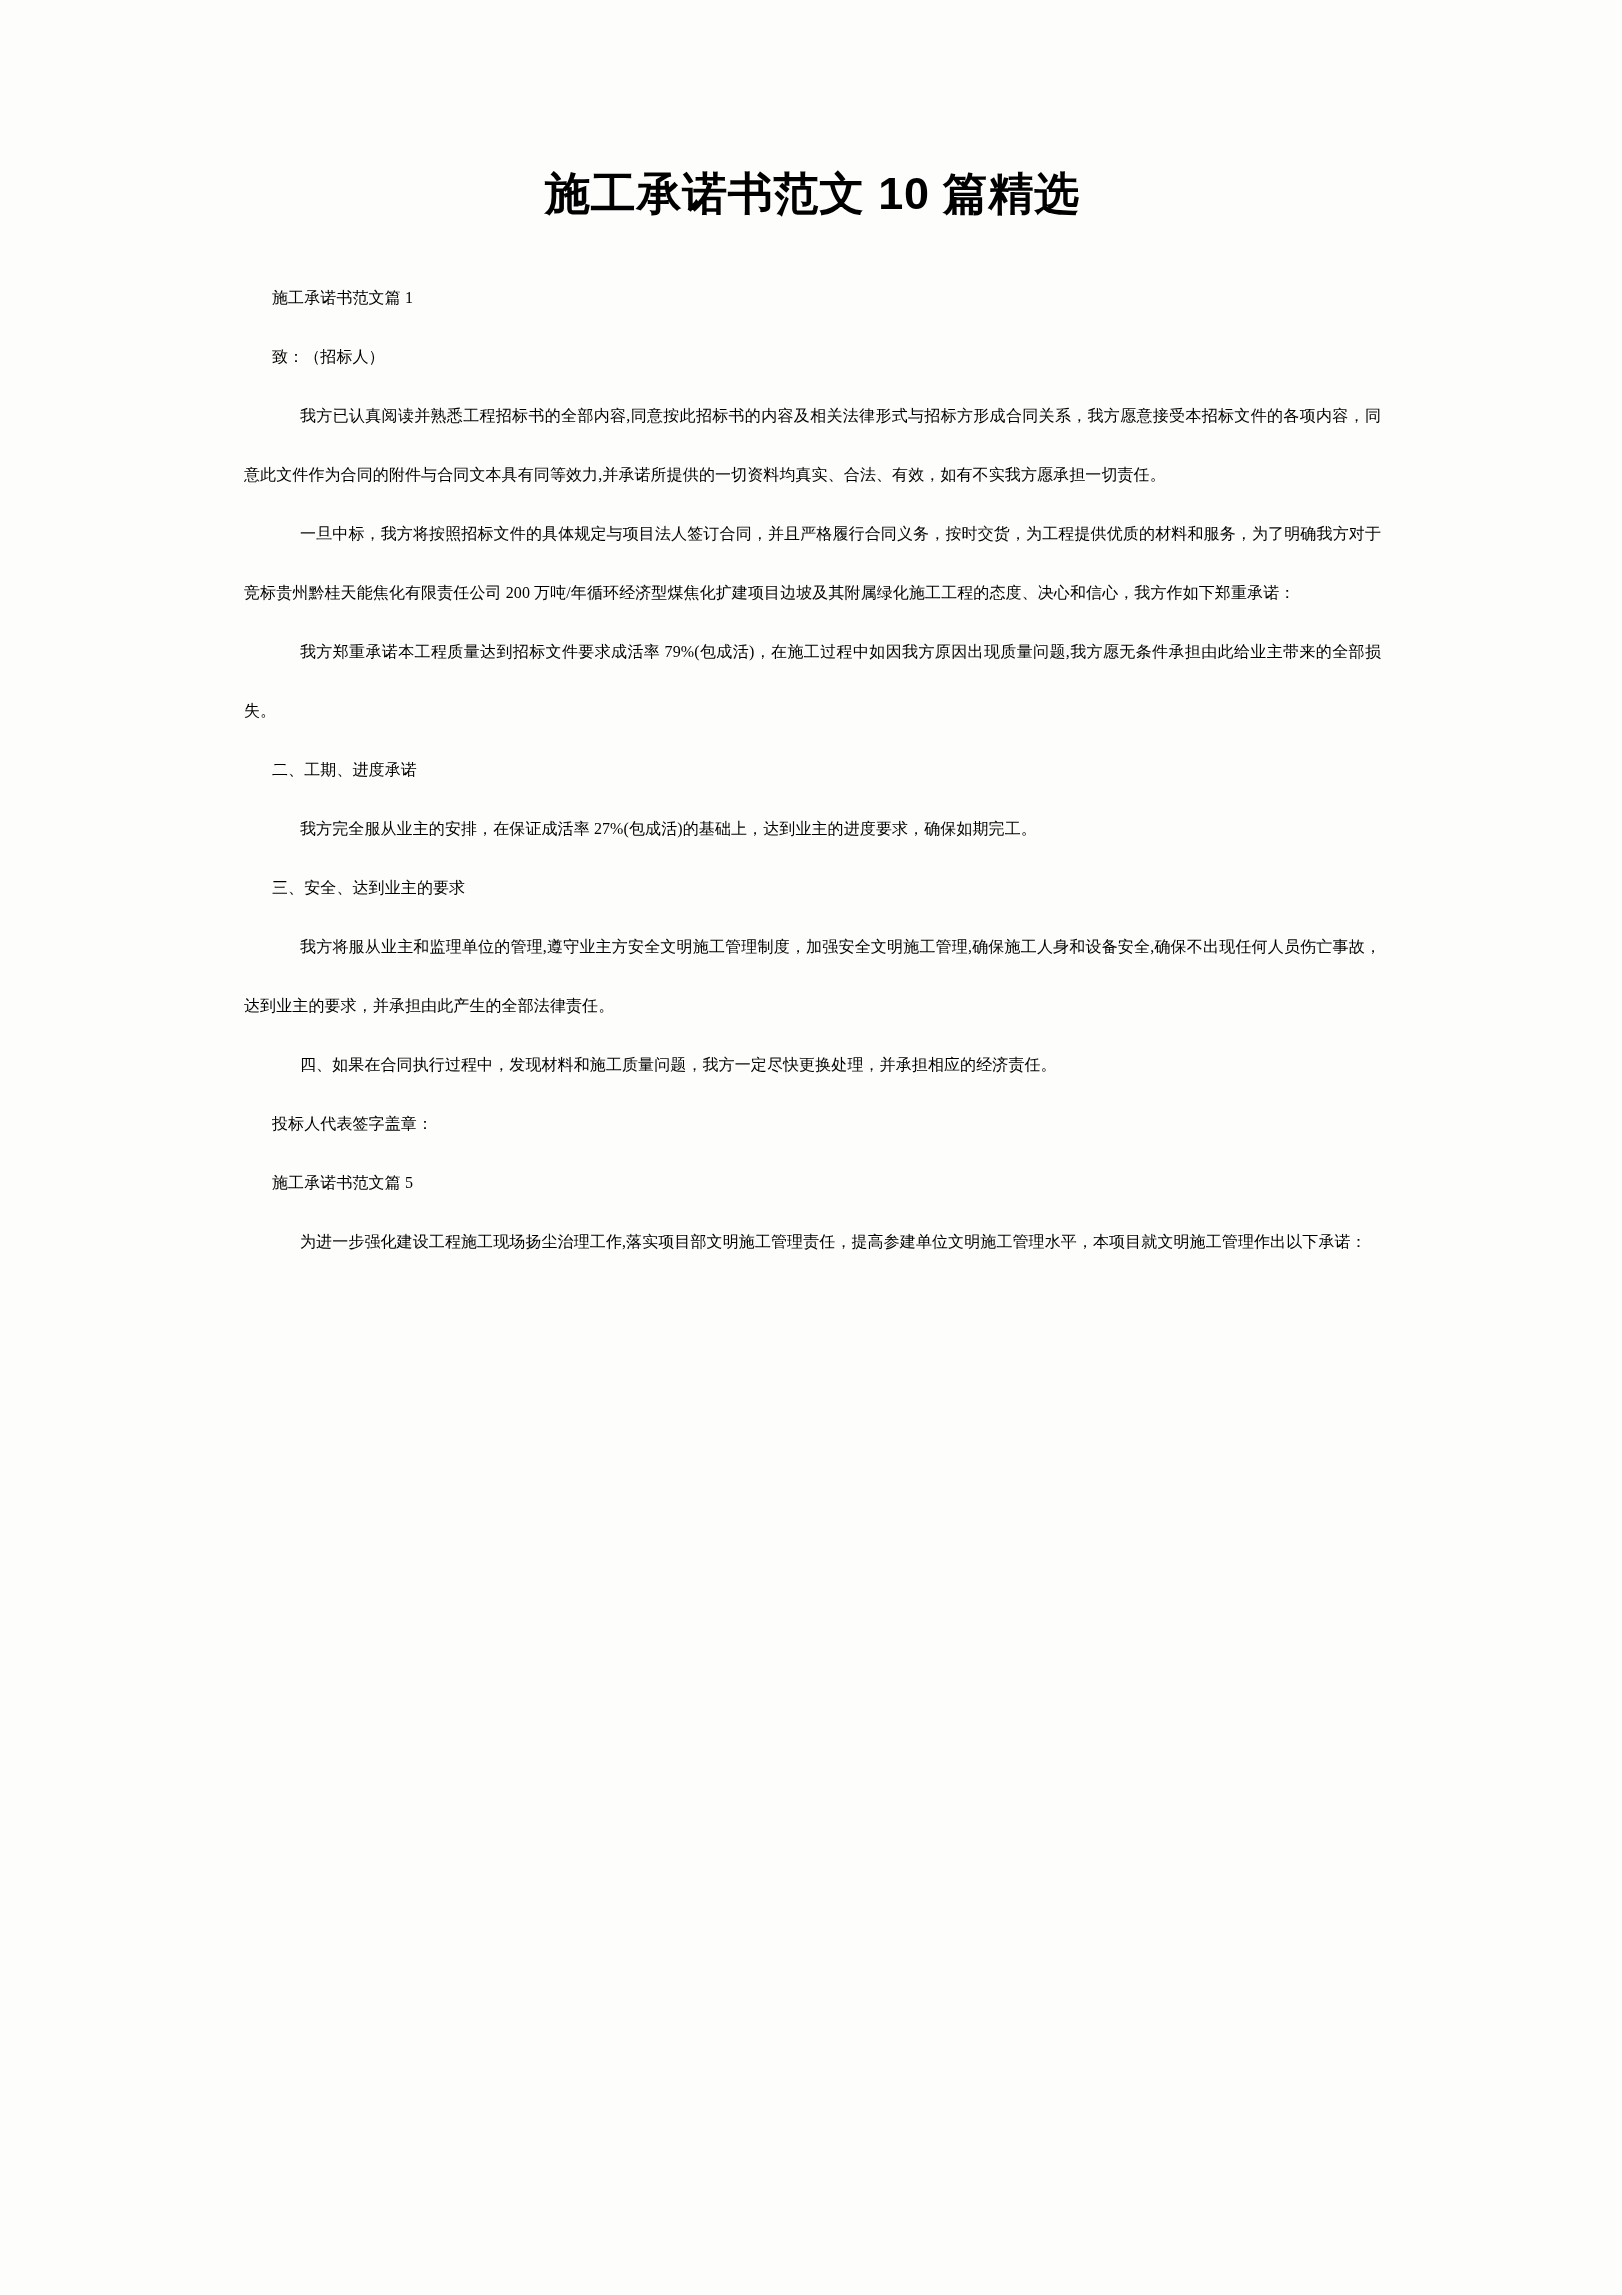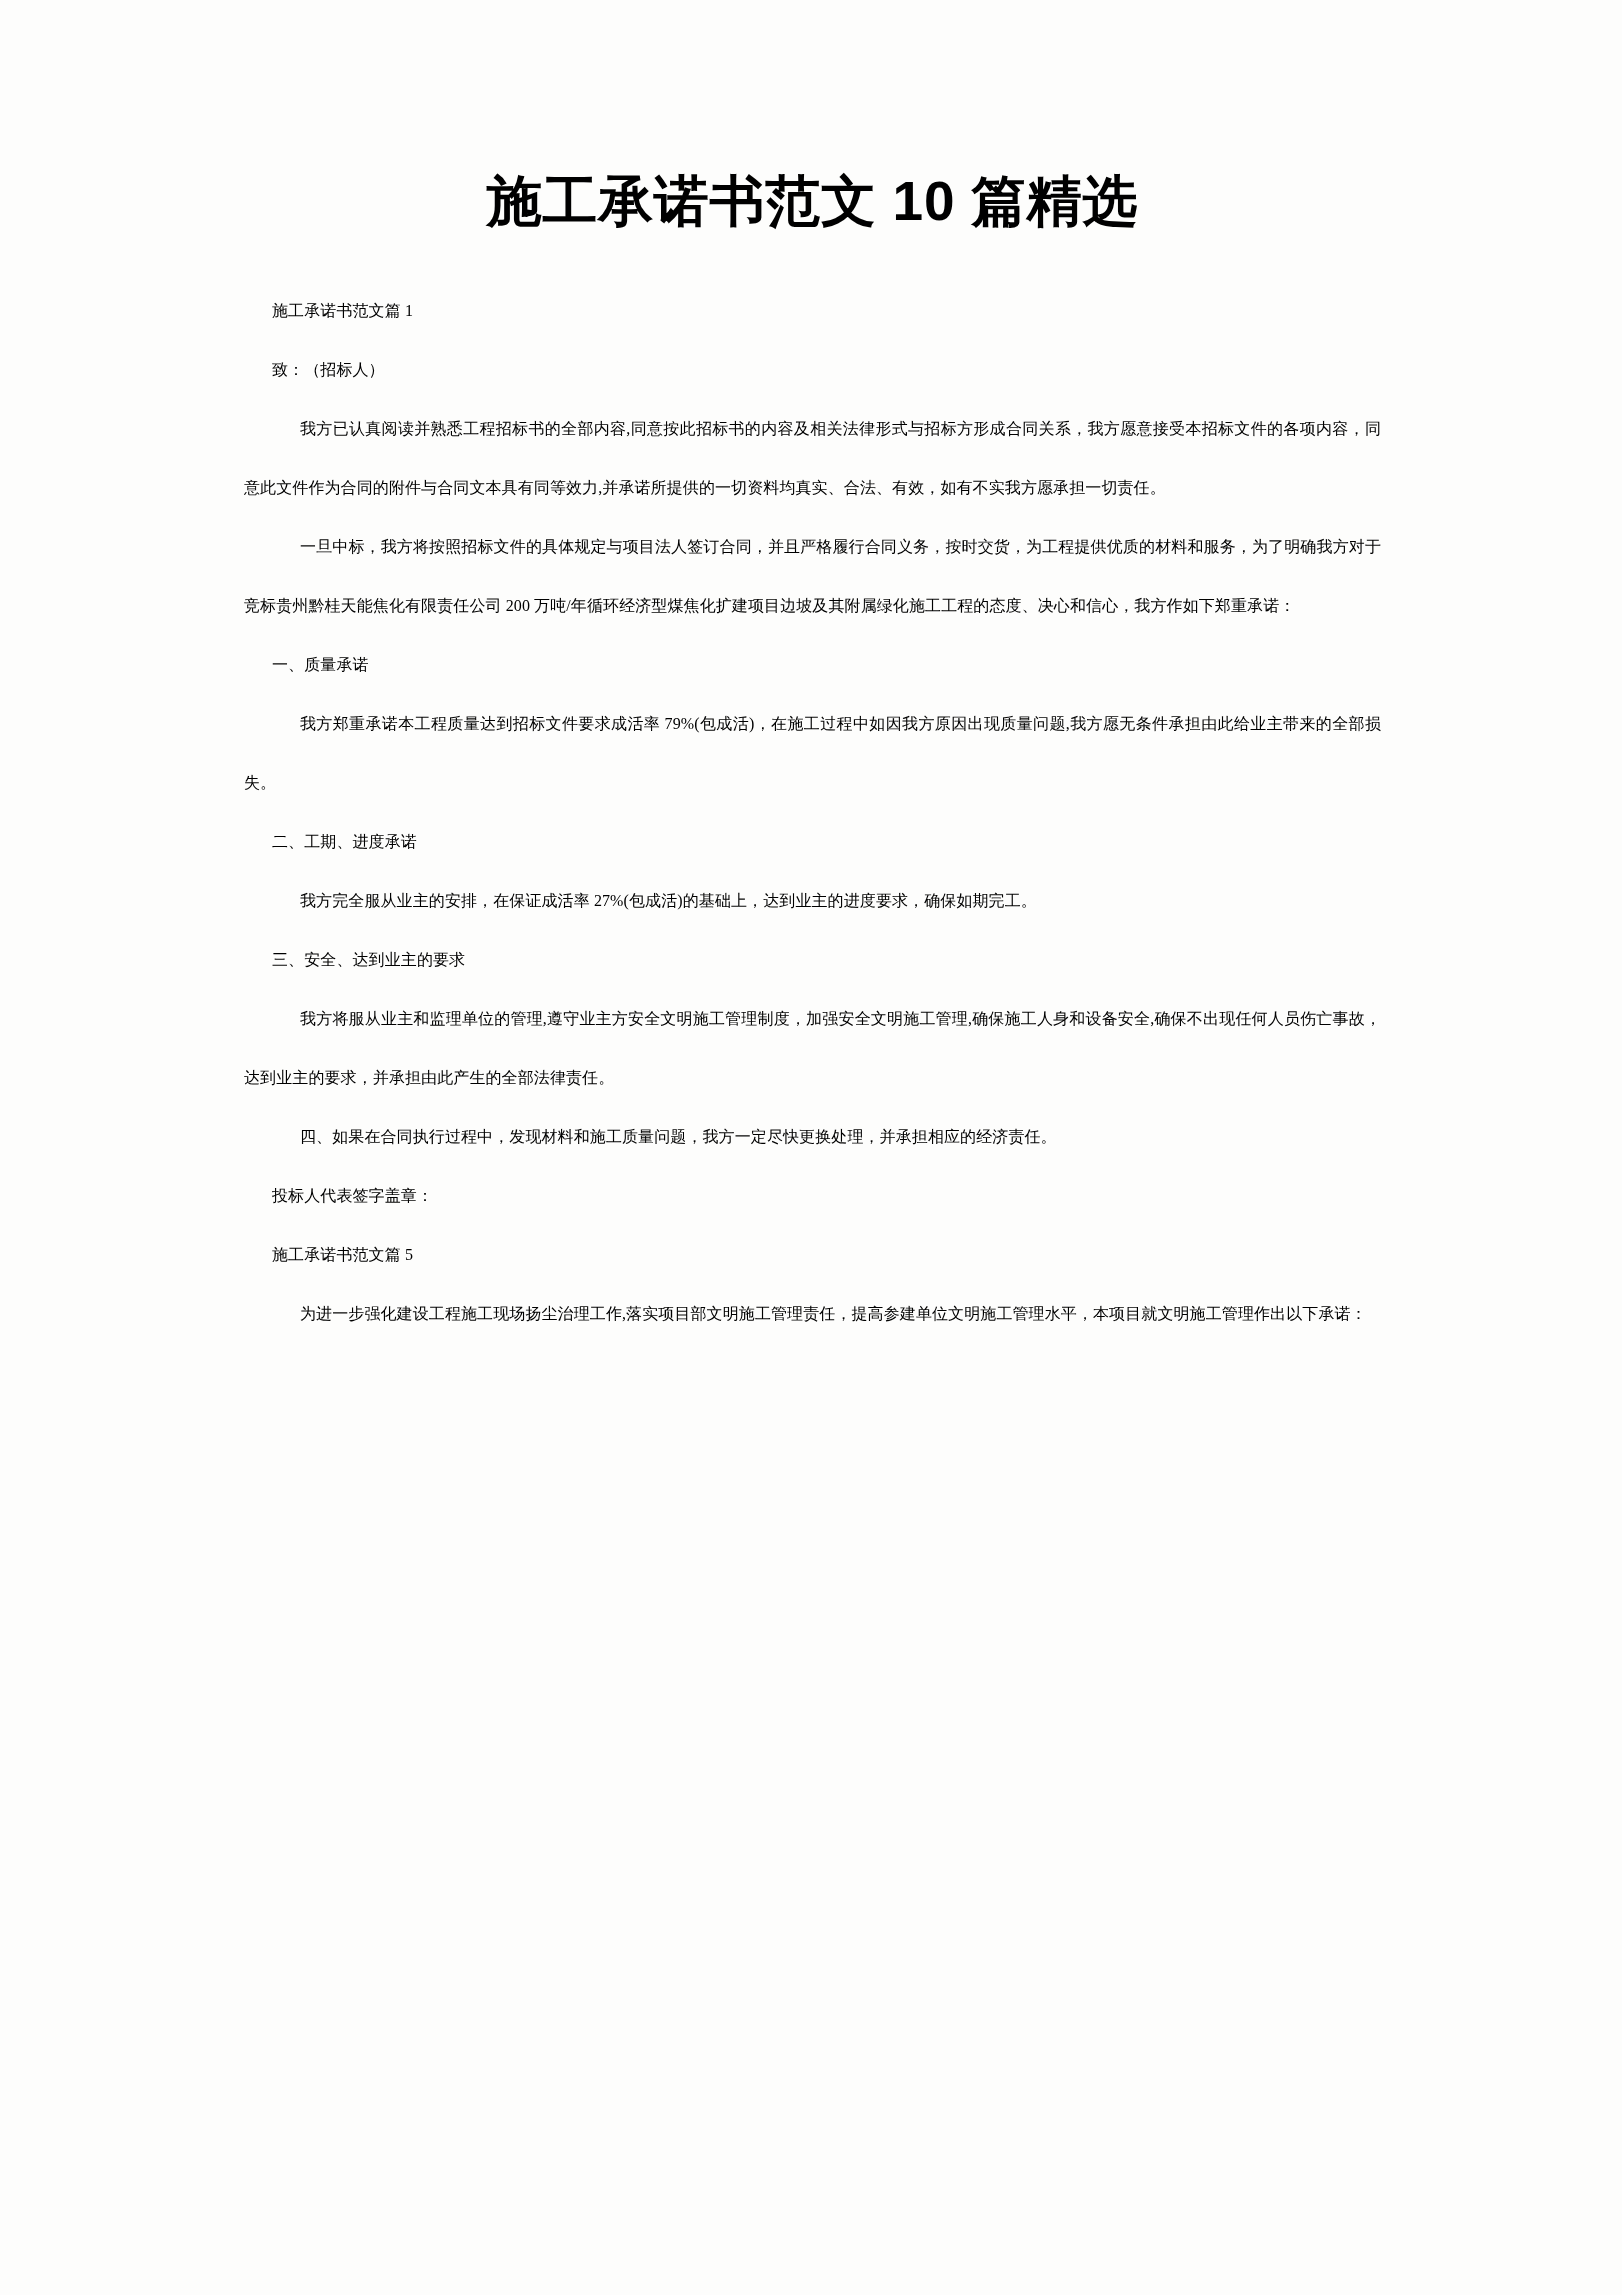--- a/index.html
+++ b/index.html
@@ -19,21 +19,21 @@
     overflow: hidden;
     box-sizing: border-box;
   }
   .content {
     position: absolute;
     left: 244px;
     top: 164px;
     width: 1137px;
   }
   .doc-title {
-    font-size: 55px;
+    font-size: 45px;
     font-weight: bold;
     text-align: center;
     letter-spacing: 0.7px;
     line-height: 1.35;
     margin: 0 0 43px 0;
     font-family: "Liberation Sans", "DejaVu Sans", sans-serif;
     white-space: nowrap;
   }
   .para {
     font-size: 16px;
@@ -52,21 +52,20 @@
 <body>
 
 <div class="page">
   <div class="content">
     <h1 class="doc-title">施工承诺书范文 10 篇精选</h1>
     <div id="body-blocks">
         <p class="para indent1">施工承诺书范文篇 1</p>
         <p class="para indent1">致：（招标人）</p>
         <p class="para indent2">我方已认真阅读并熟悉工程招标书的全部内容,同意按此招标书的内容及相关法律形式与招标方形成合同关系，我方愿意接受本招标文件的各项内容，同意此文件作为合同的附件与合同文本具有同等效力,并承诺所提供的一切资料均真实、合法、有效，如有不实我方愿承担一切责任。</p>
         <p class="para indent2">一旦中标，我方将按照招标文件的具体规定与项目法人签订合同，并且严格履行合同义务，按时交货，为工程提供优质的材料和服务，为了明确我方对于竞标贵州黔桂天能焦化有限责任公司 200 万吨/年循环经济型煤焦化扩建项目边坡及其附属绿化施工工程的态度、决心和信心，我方作如下郑重承诺：</p>
-        <p class="para indent1">一、质量承诺</p>
         <p class="para indent2">我方郑重承诺本工程质量达到招标文件要求成活率 79%(包成活)，在施工过程中如因我方原因出现质量问题,我方愿无条件承担由此给业主带来的全部损失。</p>
         <p class="para indent1">二、工期、进度承诺</p>
         <p class="para indent2">我方完全服从业主的安排，在保证成活率 27%(包成活)的基础上，达到业主的进度要求，确保如期完工。</p>
         <p class="para indent1">三、安全、达到业主的要求</p>
         <p class="para indent2">我方将服从业主和监理单位的管理,遵守业主方安全文明施工管理制度，加强安全文明施工管理,确保施工人身和设备安全,确保不出现任何人员伤亡事故，达到业主的要求，并承担由此产生的全部法律责任。</p>
         <p class="para indent2">四、如果在合同执行过程中，发现材料和施工质量问题，我方一定尽快更换处理，并承担相应的经济责任。</p>
         <p class="para indent1">投标人代表签字盖章：</p>
         <p class="para indent1">施工承诺书范文篇 5</p>
         <p class="para indent2">为进一步强化建设工程施工现场扬尘治理工作,落实项目部文明施工管理责任，提高参建单位文明施工管理水平，本项目就文明施工管理作出以下承诺：</p>
       </div>

